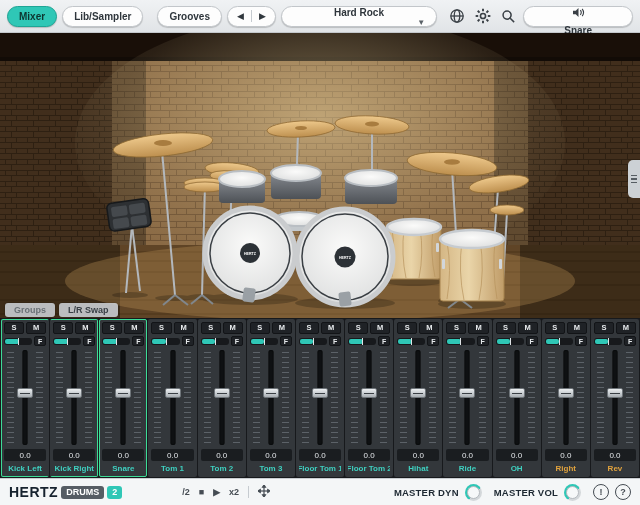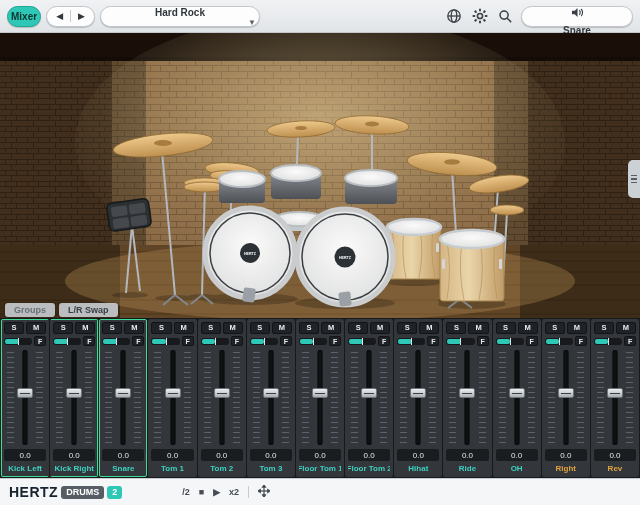--- a/index.html
+++ b/index.html
@@ -6,21 +6,21 @@
   html,body { width: 640px; height: 505px; }
   body { font-family: "Liberation Sans", sans-serif; background: #dfe3e6; overflow: hidden; }
   button { border: none; background: none; font-family: inherit; }
 
   .app { width: 640px; height: 505px; display: flex; flex-direction: column; }
 
   
   .toolbar { height: 33px; flex: 0 0 33px; background: linear-gradient(#f0f2f4,#e1e4e7);
              border-bottom: 1px solid #c3c7cb; display: flex; align-items: center; gap: 5px; padding: 0 7px; }
   .pill { height: 21px; border-radius: 11px; background: #fdfdfd; border: 1px solid #c2c6ca;
-          display: inline-flex; align-items: center; padding: 0 3px; font-size: 10px; font-weight: 700;
+          display: inline-flex; align-items: center; padding: 0 11px; font-size: 10px; font-weight: 700;
           color: #2e353b; box-shadow: 0 1px 1px rgba(0,0,0,.18); white-space: nowrap; }
   .pill.teal { background: #2fc7b6; border-color: #1ea595; color: #0d352f; }
   .pill.grooves { margin-left: 9px; }
   .nav-pill { padding: 0 5px; gap: 3px; }
   .nav-arrow { font-size: 9px; color: #30373d; padding: 0 4px; line-height: 1; }
   .vdiv { width: 1px; height: 12px; background: #c6cbd0; }
   .dropdown { justify-content: space-between; flex-direction: column; }
   .dropdown.preset { width: 160px; font-weight: 700; }
   .dropdown.instrument { width: 112px; font-weight: 700; gap: 5px; }
   .caret { font-size: 8px; color: #5a6167; margin-left: auto; }
@@ -90,20 +90,22 @@
   .circle-btn { width: 16px; height: 16px; border: 1.5px solid #454c53; border-radius: 50%; color: #454c53;
                 font-size: 9px; font-weight: 700; display: flex; align-items: center; justify-content: center; }
 </style>
 </head>
 <body>
 
 <div class="app">
 
   <div class="toolbar">
     <button class="pill teal">Mixer</button>
+    <button class="pill">Lib/Sampler</button>
+    <button class="pill grooves">Grooves</button>
 
     <div class="pill nav-pill">
       <button class="nav-arrow">◀</button>
       <span class="vdiv"></span>
       <button class="nav-arrow">▶</button>
     </div>
 
     <div class="pill dropdown preset">
       <span>Hard Rock</span>
       <span class="caret">▼</span>
@@ -643,14 +645,22 @@
                 <polygon points="7,0 5.3,2.6 8.7,2.6"></polygon>
                 <polygon points="7,14 5.3,11.4 8.7,11.4"></polygon>
                 <polygon points="0,7 2.6,5.3 2.6,8.7"></polygon>
                 <polygon points="14,7 11.4,5.3 11.4,8.7"></polygon>
               </g>
             </svg>
         </span>
       </button>
     </div>
 
+    <div class="masters">
+      <span class="mlabel">MASTER DYN</span>
+      <div class="knob"></div>
+      <span class="mlabel">MASTER VOL</span>
+      <div class="knob"></div>
+      <button class="circle-btn">!</button>
+      <button class="circle-btn">?</button>
+    </div>
   </div>
 </div>
 
 </body></html>

